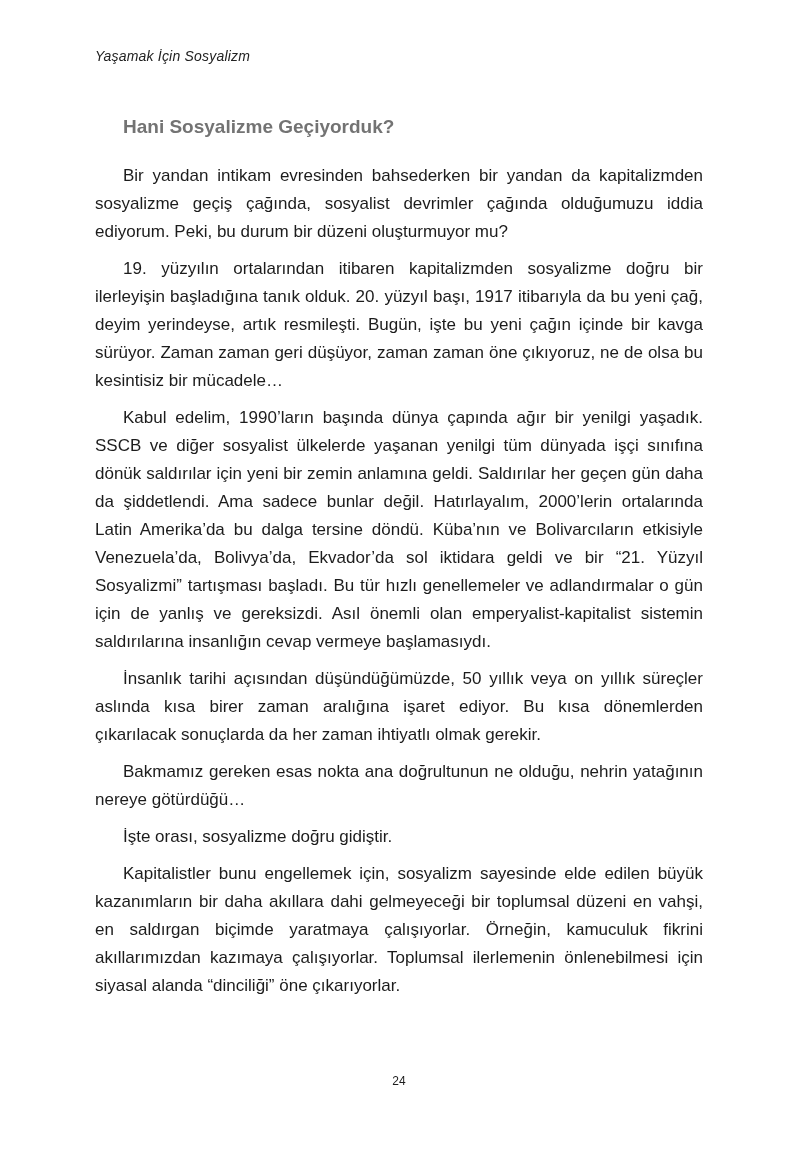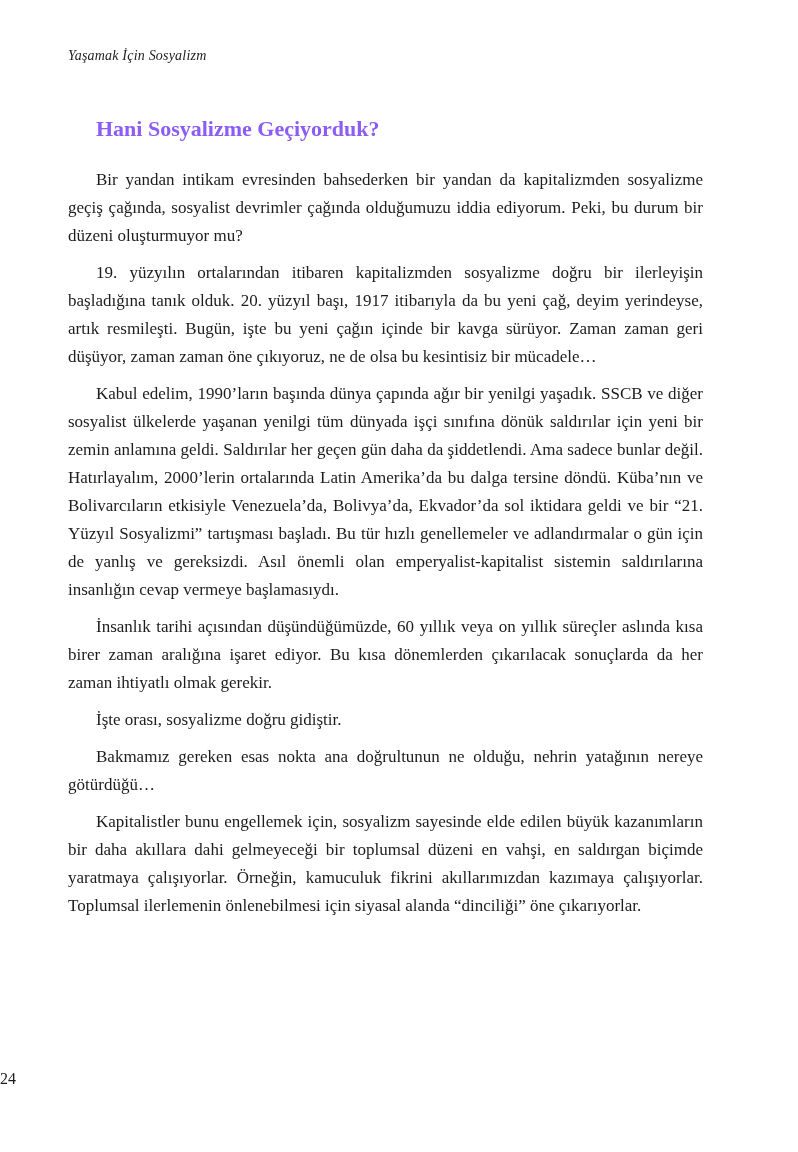--- a/index.html
+++ b/index.html
@@ -11,69 +11,69 @@
     width: 798px;
     height: 1152px;
     overflow: hidden;
   }
   .book-page {
     position: relative;
     width: 798px;
     height: 1152px;
     box-sizing: border-box;
     background: #ffffff;
-    padding: 48px 95px 0 68px;
-    font-family: Liberation Serif, serif;
+    padding: 48px 95px 0 95px;
+    font-family: Liberation Sans, sans-serif;
     color: #1c1c1c;
   }
   .running-header {
     font-style: italic;
     font-size: 14px;
     letter-spacing: 0.2px;
     color: #222222;
     margin: 0 0 52px 0;
   }
   .chapter-heading {
-    font-size: 22px;
+    font-size: 19px;
     font-weight: bold;
     margin: 16px 0 24px 28px;
-    color: #8b5cf6;
+    color: #737373;
   }
   .body-text p {
     font-size: 17px;
     line-height: 28px;
     text-align: justify;
     text-indent: 28px;
     margin: 0 0 9px 0;
     color: #1c1c1c;
   }
   .page-number {
     position: absolute;
     left: 0;
     bottom: 64px;
     width: 100%;
-    text-align: left;
-    font-size: 16px;
+    text-align: center;
+    font-size: 12px;
     color: #1c1c1c;
   }
 </style>
 </head>
 <body>
 
 <div class="book-page">
 
   <div class="running-header">Yaşamak İçin Sosyalizm</div>
 
   <h1 class="chapter-heading">Hani Sosyalizme Geçiyorduk?</h1>
 
   <div class="body-text">
     <p>Bir yandan intikam evresinden bahsederken bir yandan da kapitalizmden sosyalizme geçiş çağında, sosyalist devrimler çağında olduğumuzu iddia ediyorum. Peki, bu durum bir düzeni oluşturmuyor mu?</p>
     <p>19. yüzyılın ortalarından itibaren kapitalizmden sosyalizme doğru bir ilerleyişin başladığına tanık olduk. 20. yüzyıl başı, 1917 itibarıyla da bu yeni çağ, deyim yerindeyse, artık resmileşti. Bugün, işte bu yeni çağın içinde bir kavga sürüyor. Zaman zaman geri düşüyor, zaman zaman öne çıkıyoruz, ne de olsa bu kesintisiz bir mücadele…</p>
     <p>Kabul edelim, 1990’ların başında dünya çapında ağır bir yenilgi yaşadık. SSCB ve diğer sosyalist ülkelerde yaşanan yenilgi tüm dünyada işçi sınıfına dönük saldırılar için yeni bir zemin anlamına geldi. Saldırılar her geçen gün daha da şiddetlendi. Ama sadece bunlar değil. Hatırlayalım, 2000’lerin ortalarında Latin Amerika’da bu dalga tersine döndü. Küba’nın ve Bolivarcıların etkisiyle Venezuela’da, Bolivya’da, Ekvador’da sol iktidara geldi ve bir “21. Yüzyıl Sosyalizmi” tartışması başladı. Bu tür hızlı genellemeler ve adlandırmalar o gün için de yanlış ve gereksizdi. Asıl önemli olan emperyalist-kapitalist sistemin saldırılarına insanlığın cevap vermeye başlamasıydı.</p>
-    <p>İnsanlık tarihi açısından düşündüğümüzde, 60 yıllık veya on yıllık süreçler aslında kısa birer zaman aralığına işaret ediyor. Bu kısa dönemlerden çıkarılacak sonuçlarda da her zaman ihtiyatlı olmak gerekir.</p>
+    <p>İnsanlık tarihi açısından düşündüğümüzde, 50 yıllık veya on yıllık süreçler aslında kısa birer zaman aralığına işaret ediyor. Bu kısa dönemlerden çıkarılacak sonuçlarda da her zaman ihtiyatlı olmak gerekir.</p>
+    <p>Bakmamız gereken esas nokta ana doğrultunun ne olduğu, nehrin yatağının nereye götürdüğü…</p>
     <p>İşte orası, sosyalizme doğru gidiştir.</p>
-    <p>Bakmamız gereken esas nokta ana doğrultunun ne olduğu, nehrin yatağının nereye götürdüğü…</p>
     <p>Kapitalistler bunu engellemek için, sosyalizm sayesinde elde edilen büyük kazanımların bir daha akıllara dahi gelmeyeceği bir toplumsal düzeni en vahşi, en saldırgan biçimde yaratmaya çalışıyorlar. Örneğin, kamuculuk fikrini akıllarımızdan kazımaya çalışıyorlar. Toplumsal ilerlemenin önlenebilmesi için siyasal alanda “dinciliği” öne çıkarıyorlar.</p>
   </div>
 
   <div class="page-number">24</div>
 
 </div>
 
 </body></html>

